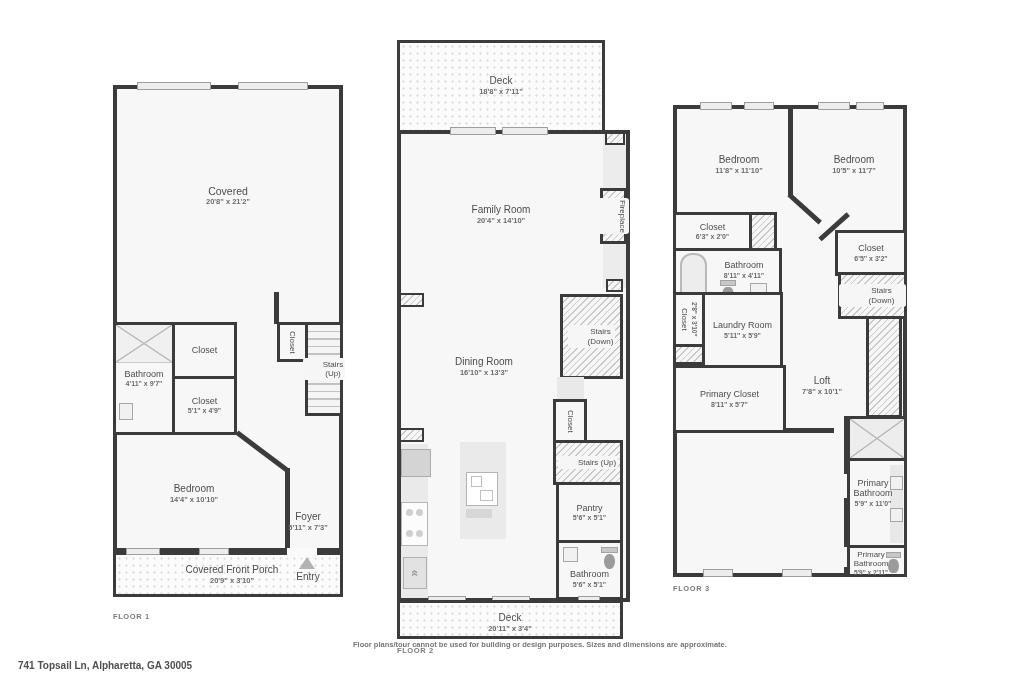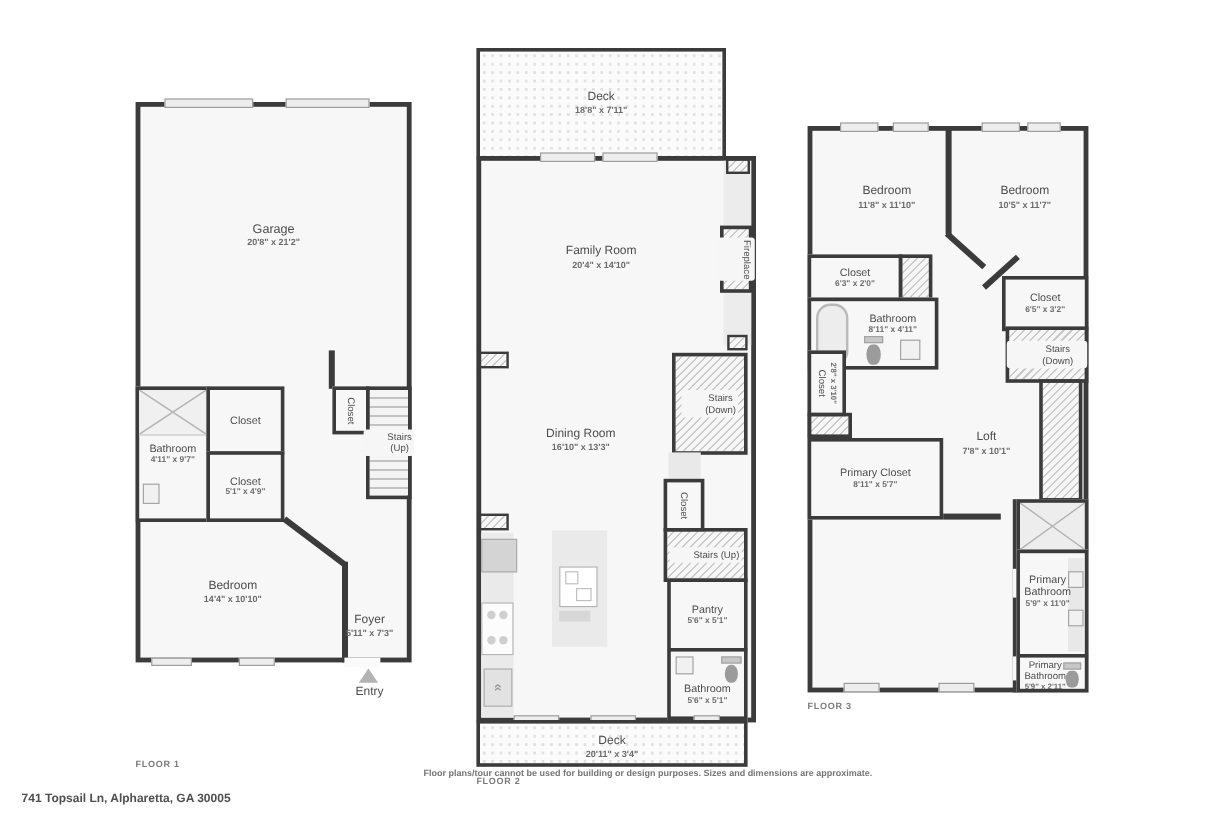--- a/index.html
+++ b/index.html
@@ -42,21 +42,21 @@
 </style>
 </head>
 <body>
 
 <div id="canvas">
 
   <div class="base" style="left:113px;top:85px;width:230px;height:467px;"></div>
   <div class="win" style="left:137px;top:82px;width:74px;height:8px;"></div>
   <div class="win" style="left:238px;top:82px;width:70px;height:8px;"></div>
   <div class="arealabel lbl big" style="left:158px;top:183px;width:140px;height:26px;">
-    <div class="name">Garage</div>
+    <div class="name">Covered</div>
     <div class="dims">20'8" x 21'2"</div>
   </div>
   <div class="wall" style="left:274px;top:292px;width:5px;height:32px;"></div>
 
   <div class="room" style="left:113px;top:322px;width:62px;height:113px;">
     <div class="fix" style="left:0;top:0;width:100%;height:38px;background:#f0f0f0;border-bottom:1px solid #c9c9c9;">
       <svg class="x" viewBox="0 0 100 100" preserveAspectRatio="none">
           <line x1="0" y1="0" x2="100" y2="100" stroke="#b5b5b5" stroke-width="3"></line>
           <line x1="100" y1="0" x2="0" y2="100" stroke="#b5b5b5" stroke-width="3"></line>
         </svg>
@@ -96,28 +96,34 @@
 
   <div class="arealabel lbl" style="left:134px;top:481px;width:120px;height:26px;">
     <div class="name">Bedroom</div>
     <div class="dims">14'4" x 10'10"</div>
   </div>
   <div class="arealabel lbl" style="left:278px;top:509px;width:60px;height:26px;">
     <div class="name">Foyer</div>
     <div class="dims">5'11" x 7'3"</div>
   </div>
 
+  <div class="room dots" style="left:113px;top:552px;width:230px;height:45px;">
+    <div class="arealabel lbl" style="left:36px;top:4px;width:160px;height:32px;">
+      <div class="name">Covered Front Porch</div>
+      <div class="dims">20'9" x 3'10"</div>
+    </div>
+  </div>
   <div class="gap" style="left:287px;top:548px;width:30px;height:8px;background:#fafafa;"></div>
   <div class="win" style="left:126px;top:548px;width:34px;height:7px;"></div>
   <div class="win" style="left:199px;top:548px;width:30px;height:7px;"></div>
   <div class="fix tri" style="left:299px;top:557px;"></div>
   <div class="arealabel lbl" style="left:288px;top:571px;width:40px;height:12px;">
     <div class="name">Entry</div>
   </div>
-  <div class="floorlabel" style="left:113px;top:632px;">FLOOR 1</div>
+  <div class="floorlabel" style="left:113px;top:612px;">FLOOR 1</div>
 
   <div class="room dots" style="left:397px;top:40px;width:208px;height:93px;">
     <div class="arealabel lbl" style="left:0;right:0;top:28px;height:30px;">
       <div class="name">Deck</div>
       <div class="dims">18'8" x 7'11"</div>
     </div>
   </div>
   <div class="base" style="left:397px;top:130px;width:233px;height:472px;"></div>
   <div class="win" style="left:450px;top:127px;width:46px;height:8px;"></div>
   <div class="win" style="left:502px;top:127px;width:46px;height:8px;"></div>
@@ -261,22 +267,28 @@
   <div class="hatchbox hatch" style="left:866px;top:316px;width:36px;height:102px;"></div>
 
   <div class="room cntr" style="left:673px;top:292px;width:32px;height:55px;">
     <div class="lbl xs" style="display:flex;flex-direction:row;gap:1px;align-items:center;">
       <div class="name vert">Closet</div>
       <div class="dims vert" style="margin-top:0;">2'8" x 3'10"</div>
     </div>
   </div>
   <div class="hatchbox hatch" style="left:673px;top:344px;width:37px;height:21px;"></div>
 
-
-  <div class="arealabel lbl" style="left:780px;top:356px;width:84px;height:28px;">
+  <div class="room cntr" style="left:702px;top:292px;width:81px;height:76px;">
+    <div class="lbl sm" style="width:60px;">
+      <div class="name">Laundry Room</div>
+      <div class="dims">5'11" x 5'9"</div>
+    </div>
+  </div>
+
+  <div class="arealabel lbl" style="left:780px;top:372px;width:84px;height:28px;">
     <div class="name">Loft</div>
     <div class="dims">7'8" x 10'1"</div>
   </div>
 
   <div class="room cntr" style="left:673px;top:365px;width:113px;height:68px;">
     <div class="lbl sm">
       <div class="name">Primary Closet</div>
       <div class="dims">8'11" x 5'7"</div>
     </div>
   </div>

